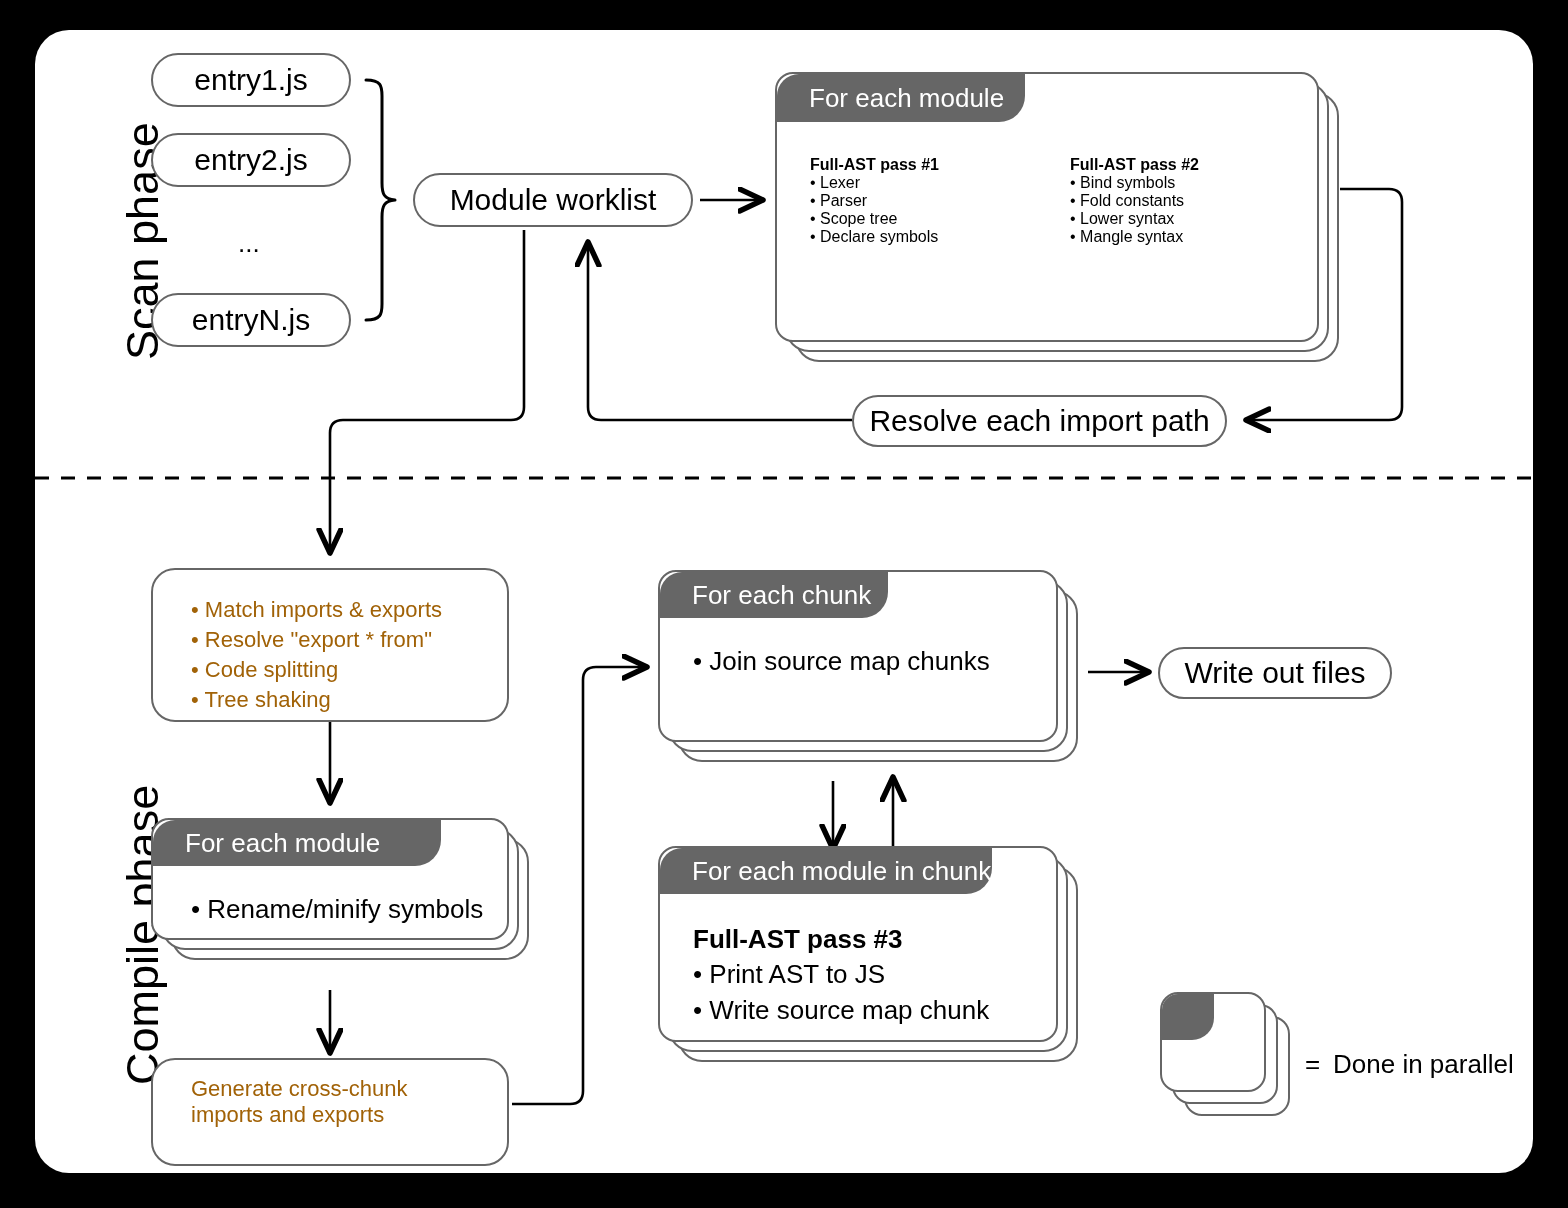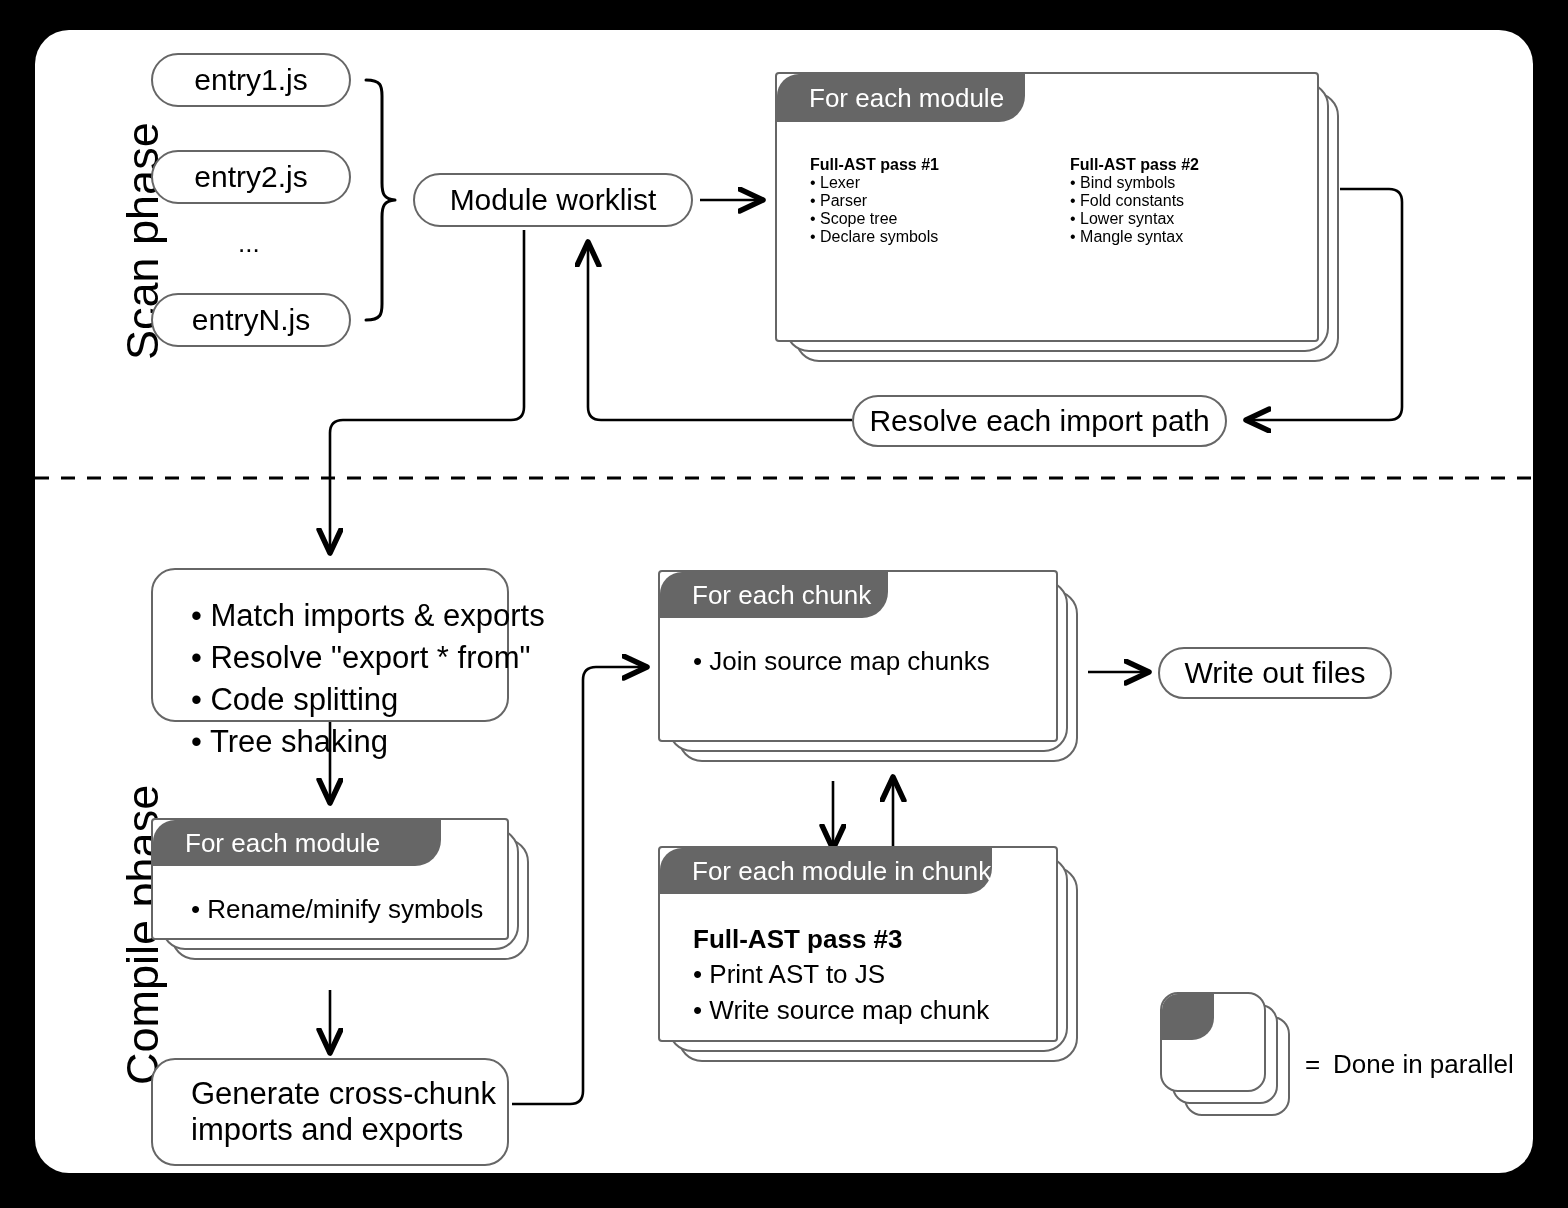--- a/index.html
+++ b/index.html
@@ -61,43 +61,43 @@
     font-size: 26px;
     color: #000;
   }
   
   .rbox {
     position: absolute;
     box-sizing: border-box;
     border: 2px solid #666666;
     border-radius: 24px;
     background: #ffffff;
-    font-size: 31px;
-    color: #000000;
+    font-size: 22px;
+    color: #a16207;
   }
   .rbox .bullets { margin: 0; padding: 0; list-style: none; }
   .rbox .bullets li { white-space: nowrap; }
   
   .stack {
     position: absolute;
   }
   .stack .layer {
     position: absolute;
     box-sizing: border-box;
     border: 2px solid #666666;
     border-radius: 24px;
     background: #ffffff;
   }
   .stack .front {
     position: absolute;
     left: 0;
     top: 0;
     box-sizing: border-box;
     border: 2px solid #666666;
-    border-radius: 4px;
+    border-radius: 18px;
     background: #ffffff;
     overflow: hidden;
   }
   .stack .tab {
     position: absolute;
     left: 0;
     top: 0;
     background: #666666;
     color: #ffffff;
     font-size: 26px;
@@ -178,21 +178,21 @@
 
   <path d="M833,781 L833,848" fill="none" stroke="#000" stroke-width="2.6" marker-end="url(#arrow)"></path>
 
   <path d="M893,848 L893,778" fill="none" stroke="#000" stroke-width="2.6" marker-end="url(#arrow)"></path>
 </svg>
 
 <div class="phase-label" style="left:117px; top:360px;">Scan phase</div>
 <div class="phase-label" style="left:117px; top:1085px;">Compile phase</div>
 
 <div class="pill" style="left:151px; top:53px; width:200px; height:54px;">entry1.js</div>
-<div class="pill" style="left:151px; top:150px; width:200px; height:54px;">entry2.js</div>
+<div class="pill" style="left:151px; top:133px; width:200px; height:54px;">entry2.js</div>
 <div class="ellipsis" style="left:238px; top:228px;">...</div>
 <div class="pill" style="left:151px; top:293px; width:200px; height:54px;">entryN.js</div>
 
 <div class="pill" style="left:413px; top:173px; width:280px; height:54px;">Module worklist</div>
 
 <div class="stack" style="left:775px; top:72px; width:544px; height:270px;">
   <div class="layer" style="left:20px; top:20px; width:544px; height:270px;"></div>
   <div class="layer" style="left:10px; top:10px; width:544px; height:270px;"></div>
   <div class="front" style="width:544px; height:270px;">
     <div class="tab" style="width:248px; height:48px;">

